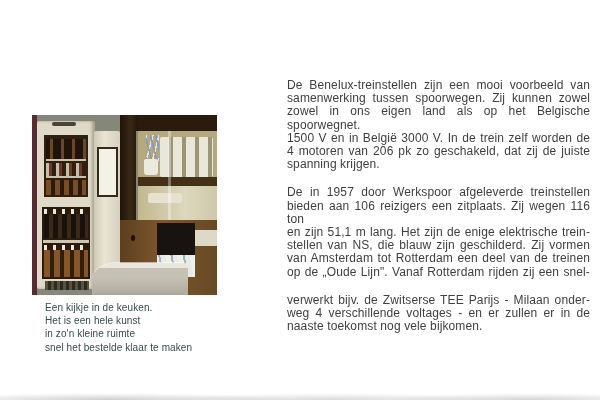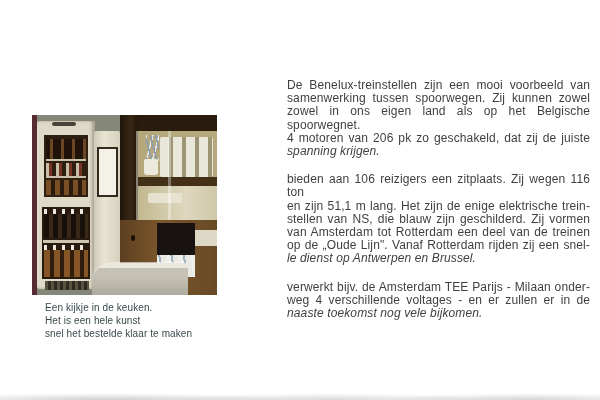--- a/index.html
+++ b/index.html
@@ -68,21 +68,21 @@
 
   
   .caption{position:absolute;left:45px;top:301px;width:185px;
      font-size:10px;line-height:13.2px;color:#394a4c;letter-spacing:.1px;}
 
   
   .textcol{position:absolute;left:263px;top:79px;width:303px;
      font-size:12px;line-height:13.2px;color:#3f3f3d;letter-spacing:.12px;margin-left:24px;}
   .para{margin:0 0 15px 0;}
   .jline{text-align:justify;text-align-last:justify;}
-  .lline{text-align:justify;text-align-last:left;font-style:italic;}
+  .lline{text-align:justify;text-align-last:left;}
 
   
   .scan-shadow{position:absolute;left:0;right:0;bottom:0;height:7px;pointer-events:none;
      background:radial-gradient(45% 140% at 18% 100%,rgba(80,80,80,.28),transparent 70%),
                 radial-gradient(40% 140% at 55% 100%,rgba(80,80,80,.22),transparent 70%),
                 radial-gradient(35% 140% at 88% 100%,rgba(80,80,80,.25),transparent 70%);}
 </style>
 </head>
 <body>
 
@@ -120,40 +120,42 @@
     <div class="p-keyhole"></div>
     <div class="p-niche"></div>
     <div class="p-niche-cups"></div>
     <div class="p-right-shelf"></div>
     <div class="p-counter"></div>
   </div>
 
   <div class="caption">
     <div>Een kijkje in de keuken.</div>
     <div>Het is een hele kunst</div>
+    <div>in zo'n kleine ruimte</div>
     <div>snel het bestelde klaar te maken</div>
   </div>
 
   <div class="textcol">
     <div class="para">
       <div class="jline">De Benelux-treinstellen zijn een mooi voorbeeld van</div>
       <div class="jline">samenwerking tussen spoorwegen. Zij kunnen zowel</div>
       <div class="jline">zowel in ons eigen land als op het Belgische spoorwegnet.</div>
+      <div class="jline">1500 V en in België 3000 V. In de trein zelf worden de</div>
       <div class="jline">4 motoren van 206 pk zo geschakeld, dat zij de juiste</div>
       <div class="lline">spanning krijgen.</div>
     </div>
     <div class="para">
+      <div class="jline">De in 1957 door Werkspoor afgeleverde treinstellen</div>
       <div class="jline">bieden aan 106 reizigers een zitplaats. Zij wegen 116 ton</div>
       <div class="jline">en zijn 51,1 m lang. Het zijn de enige elektrische trein-</div>
       <div class="jline">stellen van NS, die blauw zijn geschilderd. Zij vormen</div>
       <div class="jline">van Amsterdam tot Rotterdam een deel van de treinen</div>
       <div class="jline">op de „Oude Lijn". Vanaf Rotterdam rijden zij een snel-</div>
-      <div class="lline">le dienst op Antwerpen en Brussel.</div>
     </div>
     <div class="para">
-      <div class="jline">verwerkt bijv. de Amsterdam TEE Parijs - Milaan onder-</div>
+      <div class="jline">verwerkt bijv. de Zwitserse TEE Parijs - Milaan onder-</div>
       <div class="jline">weg 4 verschillende voltages - en er zullen er in de</div>
       <div class="lline">naaste toekomst nog vele bijkomen.</div>
     </div>
   </div>
 
   <div class="scan-shadow"></div>
 </div>
 
 </body></html>

